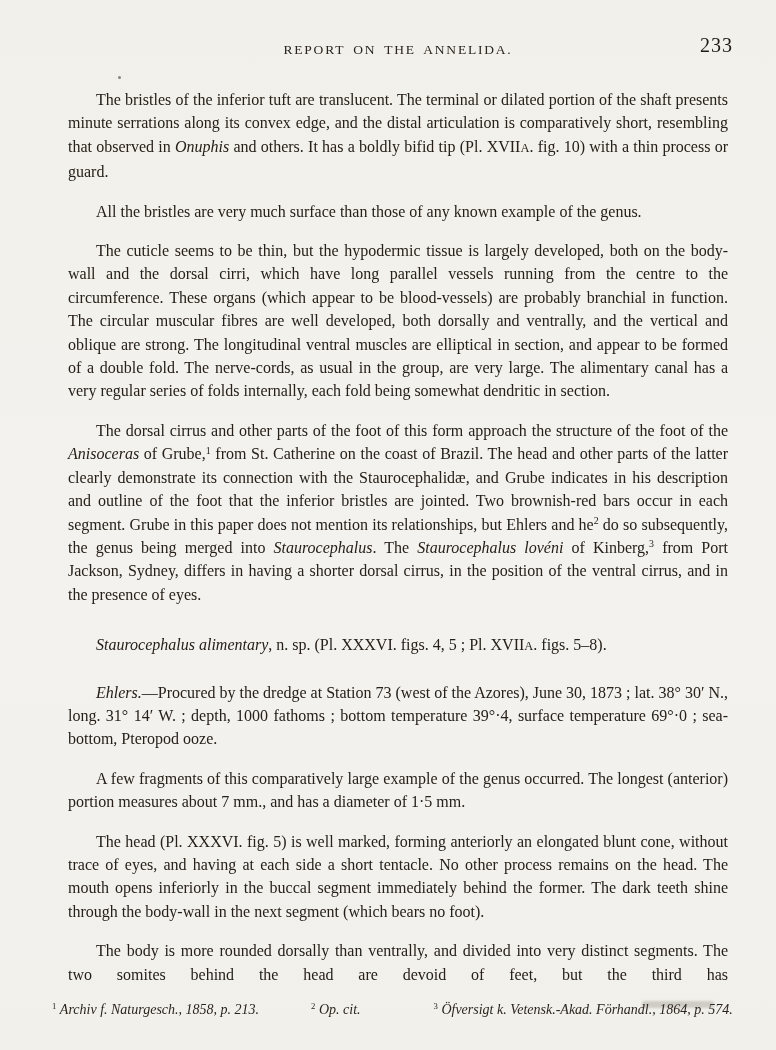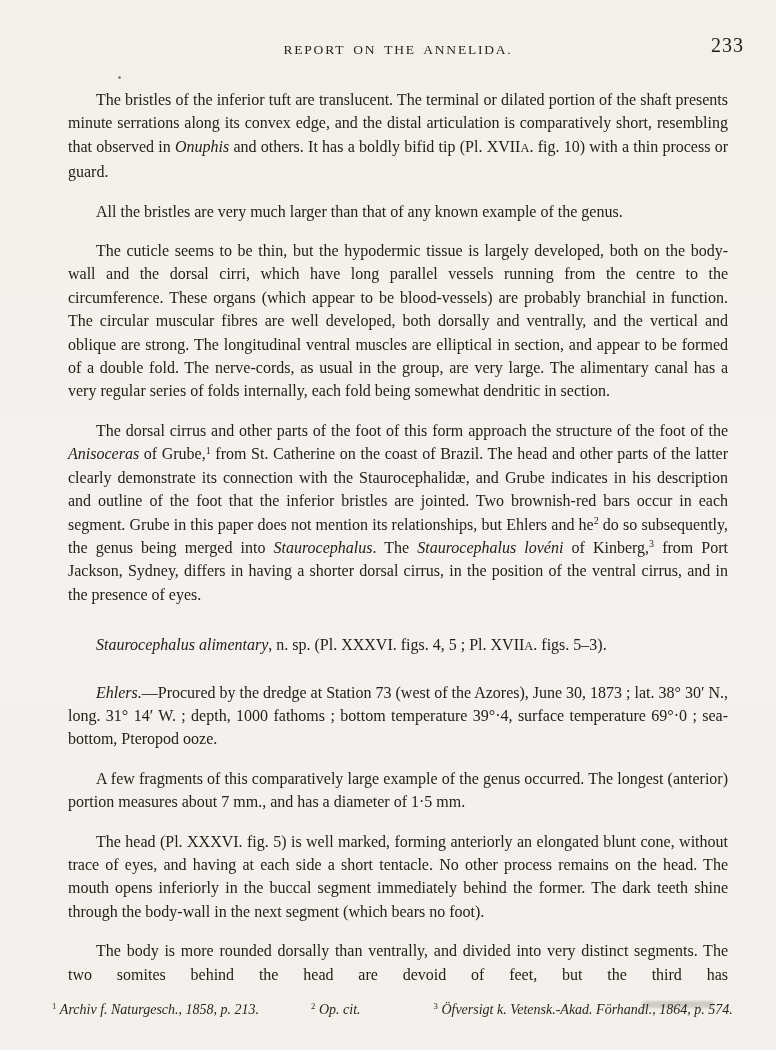--- a/index.html
+++ b/index.html
@@ -20,21 +20,21 @@
   }
   .page-header { position: relative; height: 22px; }
   .running-title {
     text-align: center;
     font-size: 13.5px;
     letter-spacing: 1.8px;
     word-spacing: 3px;
     color: #2a241d;
   }
   .page-number {
-    position: absolute; right: 0; top: -8px;
+    position: absolute; right: 11px; top: -8px;
     font-size: 20px; color: #1f1a14;
     letter-spacing: 1px;
     margin-left: 24px;
   }
   main { margin-top: 24px; }
   .para {
     margin: 16px;
     font-size: 16px;
     line-height: 23.4px;
     text-align: justify;
@@ -85,24 +85,24 @@
 
   <div class="dot-artifact"></div>
 
   <header class="page-header">
     <div class="running-title">REPORT ON THE ANNELIDA.</div>
     <div class="page-number">233</div>
   </header>
 
   <main>
     <p class="para"><span>The bristles of the inferior tuft are translucent.  The terminal or dilated portion of the shaft presents minute serrations along its convex edge, and the distal articulation is comparatively short, resembling that observed in </span><span class="i">Onuphis</span><span> and others.  It has a boldly bifid tip (Pl. XVII</span><span class="sc">A</span><span>. fig. 10) with a thin process or guard.</span></p>
-    <p class="para"><span>All the bristles are very much larger than that of any known example of the genus.</span></p>
+    <p class="para"><span>All the bristles are very much surface than those of any known example of the genus.</span></p>
     <p class="para"><span>The cuticle seems to be thin, but the hypodermic tissue is largely developed, both on the body-wall and the dorsal cirri, which have long parallel vessels running from the centre to the circumference.  These organs (which appear to be blood-vessels) are probably branchial in function.  The circular muscular fibres are well developed, both dorsally and ventrally, and the vertical and oblique are strong.  The longitudinal ventral muscles are elliptical in section, and appear to be formed of a double fold.  The nerve-cords, as usual in the group, are very large.  The alimentary canal has a very regular series of folds internally, each fold being somewhat dendritic in section.</span></p>
     <p class="para"><span>The dorsal cirrus and other parts of the foot of this form approach the structure of the foot of the </span><span class="i">Anisoceras</span><span> of Grube,</span><span class="sup">1</span><span> from St. Catherine on the coast of Brazil.  The head and other parts of the latter clearly demonstrate its connection with the Staurocephalidæ, and Grube indicates in his description and outline of the foot that the inferior bristles are jointed.  Two brownish-red bars occur in each segment.  Grube in this paper does not mention its relationships, but Ehlers and he</span><span class="sup">2</span><span> do so subsequently, the genus being merged into </span><span class="i">Staurocephalus</span><span>.  The </span><span class="i">Staurocephalus lovéni</span><span> of Kinberg,</span><span class="sup">3</span><span> from Port Jackson, Sydney, differs in having a shorter dorsal cirrus, in the position of the ventral cirrus, and in the presence of eyes.</span></p>
-    <p class="para species-heading"><span class="i">Staurocephalus alimentary</span><span>, n. sp. (Pl. XXXVI. figs. 4, 5 ; Pl. XVII</span><span class="sc">A</span><span>. figs. 5–3).</span></p>
+    <p class="para species-heading"><span class="i">Staurocephalus alimentary</span><span>, n. sp. (Pl. XXXVI. figs. 4, 5 ; Pl. XVII</span><span class="sc">A</span><span>. figs. 5–8).</span></p>
     <p class="para habitat"><span class="i">Ehlers.</span><span>—Procured by the dredge at Station 73 (west of the Azores), June 30, 1873 ; lat. 38° 30′ N., long. 31° 14′ W. ; depth, 1000 fathoms ; bottom temperature 39°·4, surface temperature 69°·0 ; sea-bottom, Pteropod ooze.</span></p>
     <p class="para spaced"><span>A few fragments of this comparatively large example of the genus occurred.  The longest (anterior) portion measures about 7 mm., and has a diameter of 1·5 mm.</span></p>
     <p class="para"><span>The head (Pl. XXXVI. fig. 5) is well marked, forming anteriorly an elongated blunt cone, without trace of eyes, and having at each side a short tentacle.  No other process remains on the head.  The mouth opens inferiorly in the buccal segment immediately behind the former.  The dark teeth shine through the body-wall in the next segment (which bears no foot).</span></p>
     <p class="para justify-last"><span>The body is more rounded dorsally than ventrally, and divided into very distinct segments.  The two somites behind the head are devoid of feet, but the third has</span></p>
   </main>
 
   <footer class="footnotes">
     <span class="footnote fn-1"><sup class="fnm">1</sup> <span class="i">Archiv f. Naturgesch., 1858, p. 213.</span></span>
     <span class="footnote fn-2"><sup class="fnm">2</sup> <span class="i">Op. cit.</span></span>
     <span class="footnote fn-3"><sup class="fnm">3</sup> <span class="i">Öfversigt k. Vetensk.-Akad. Förhandl., 1864, p. 574.</span></span>

